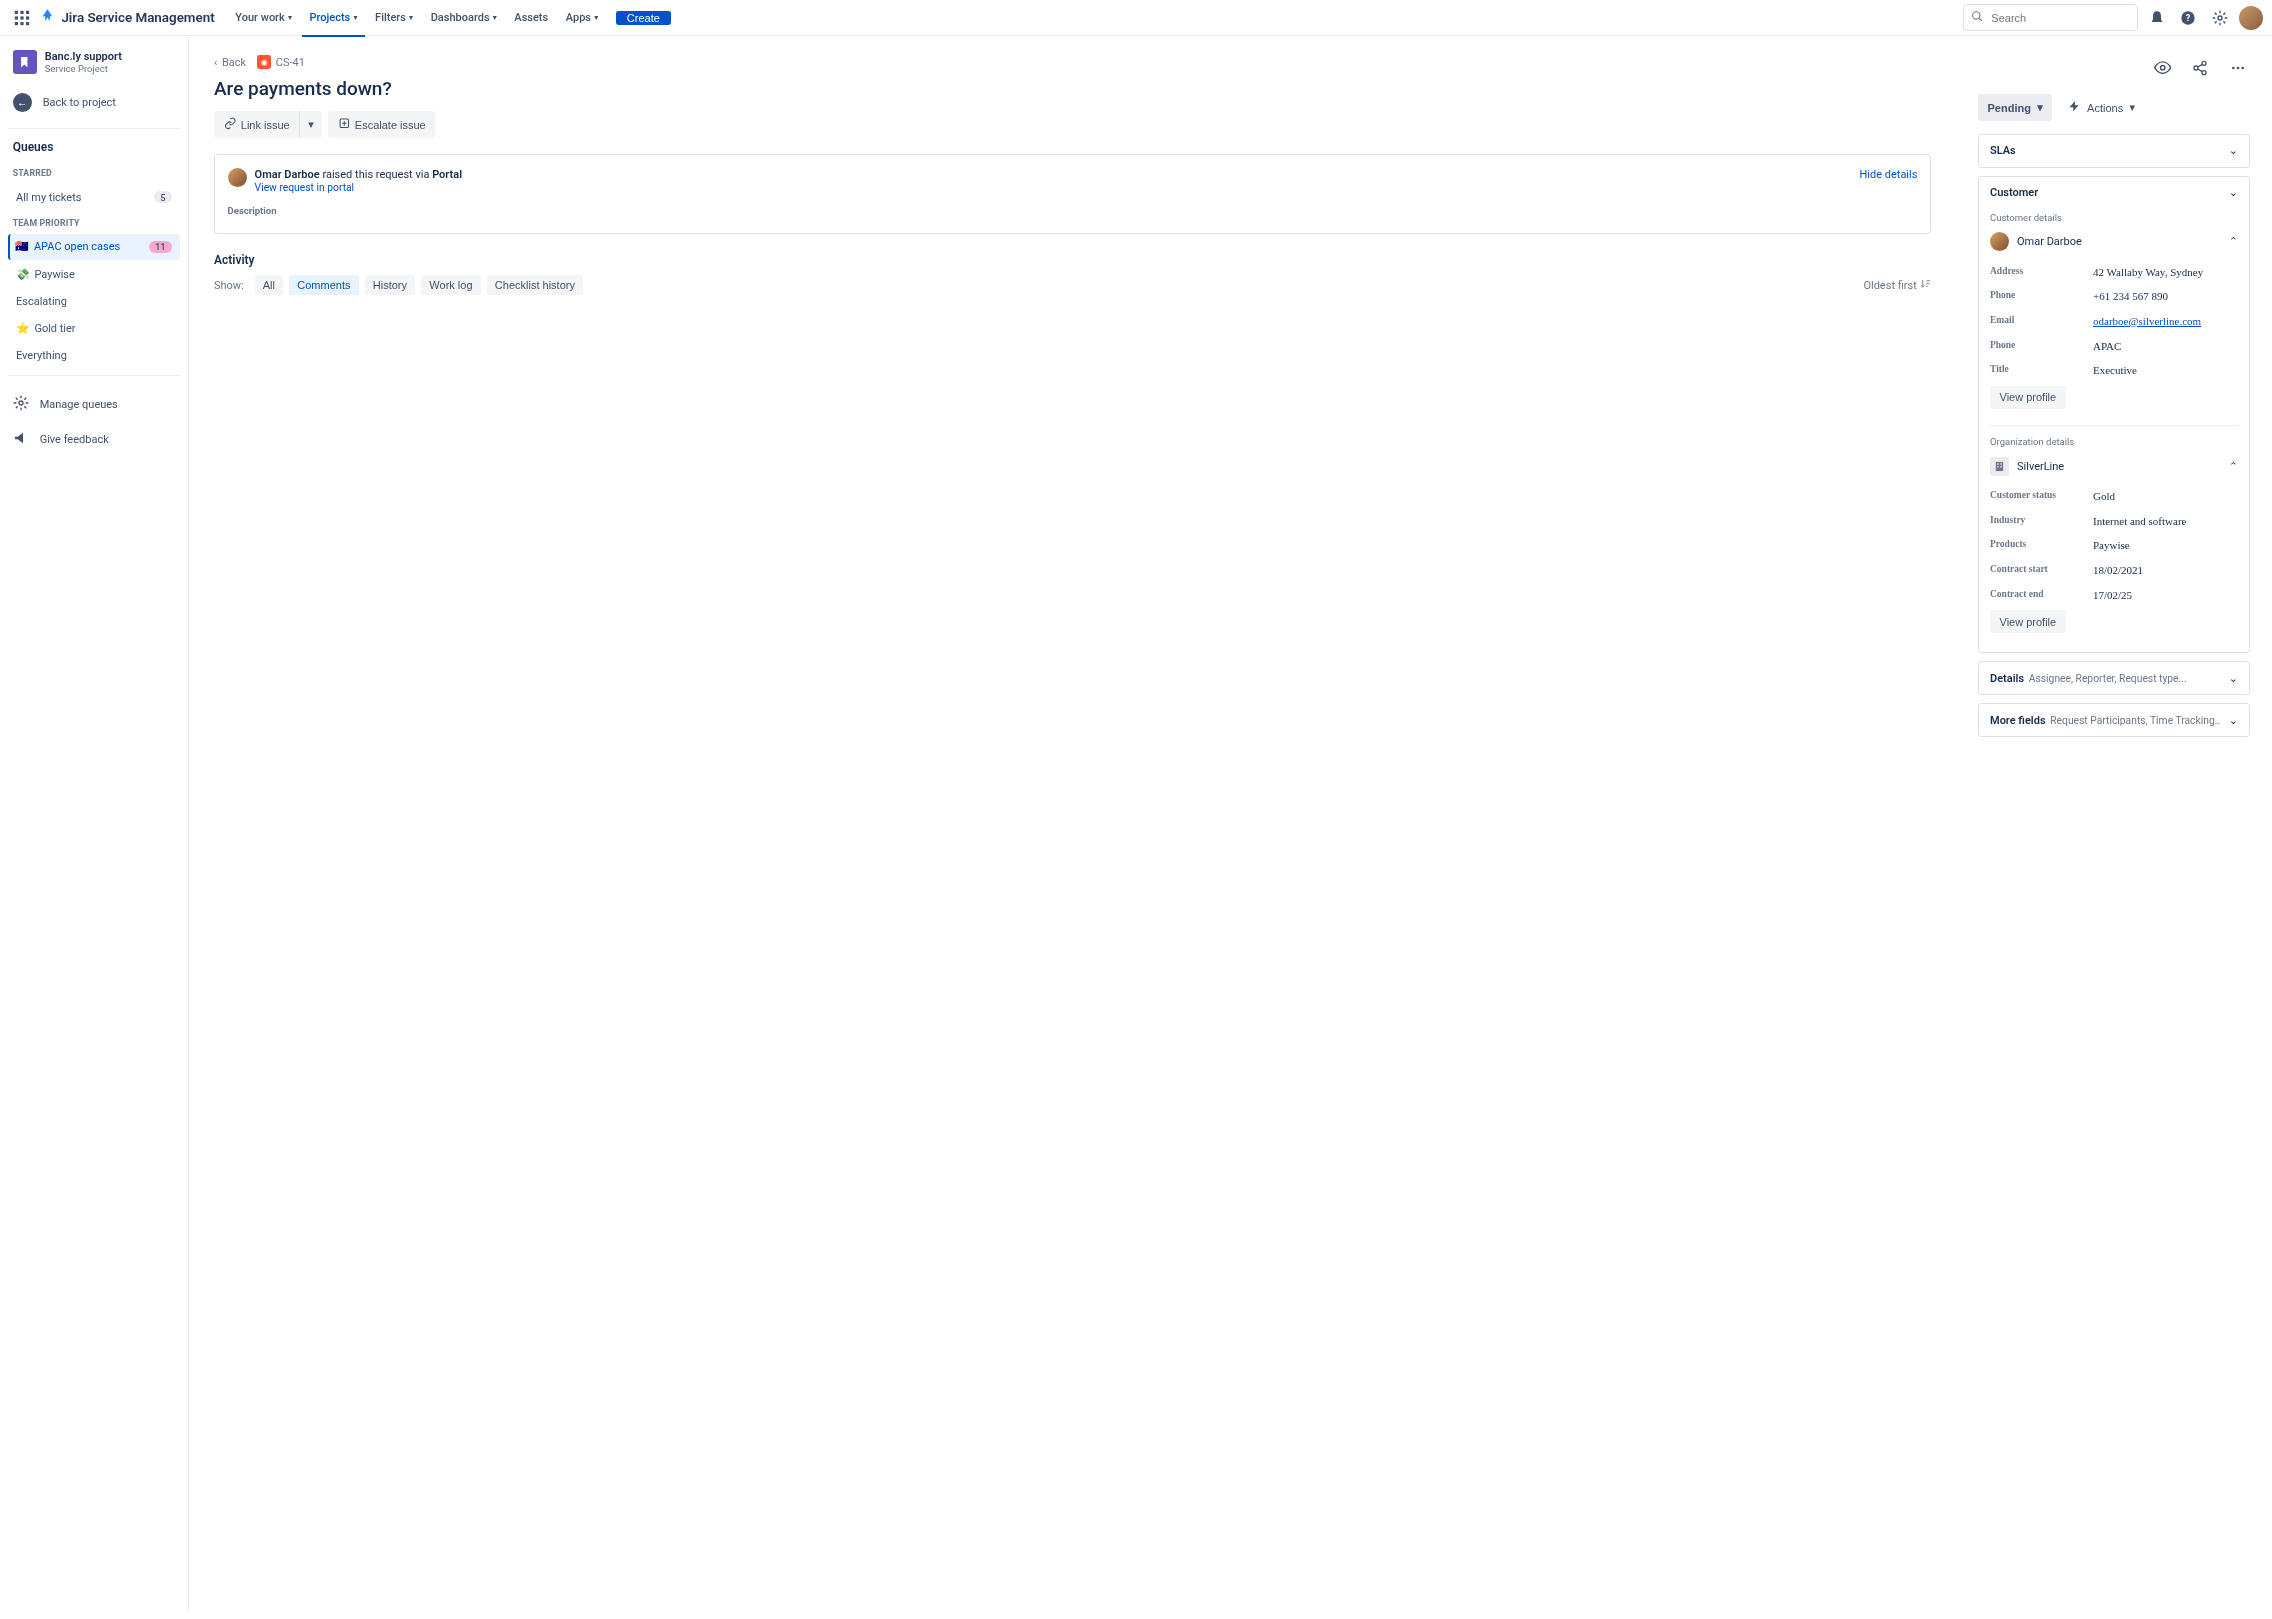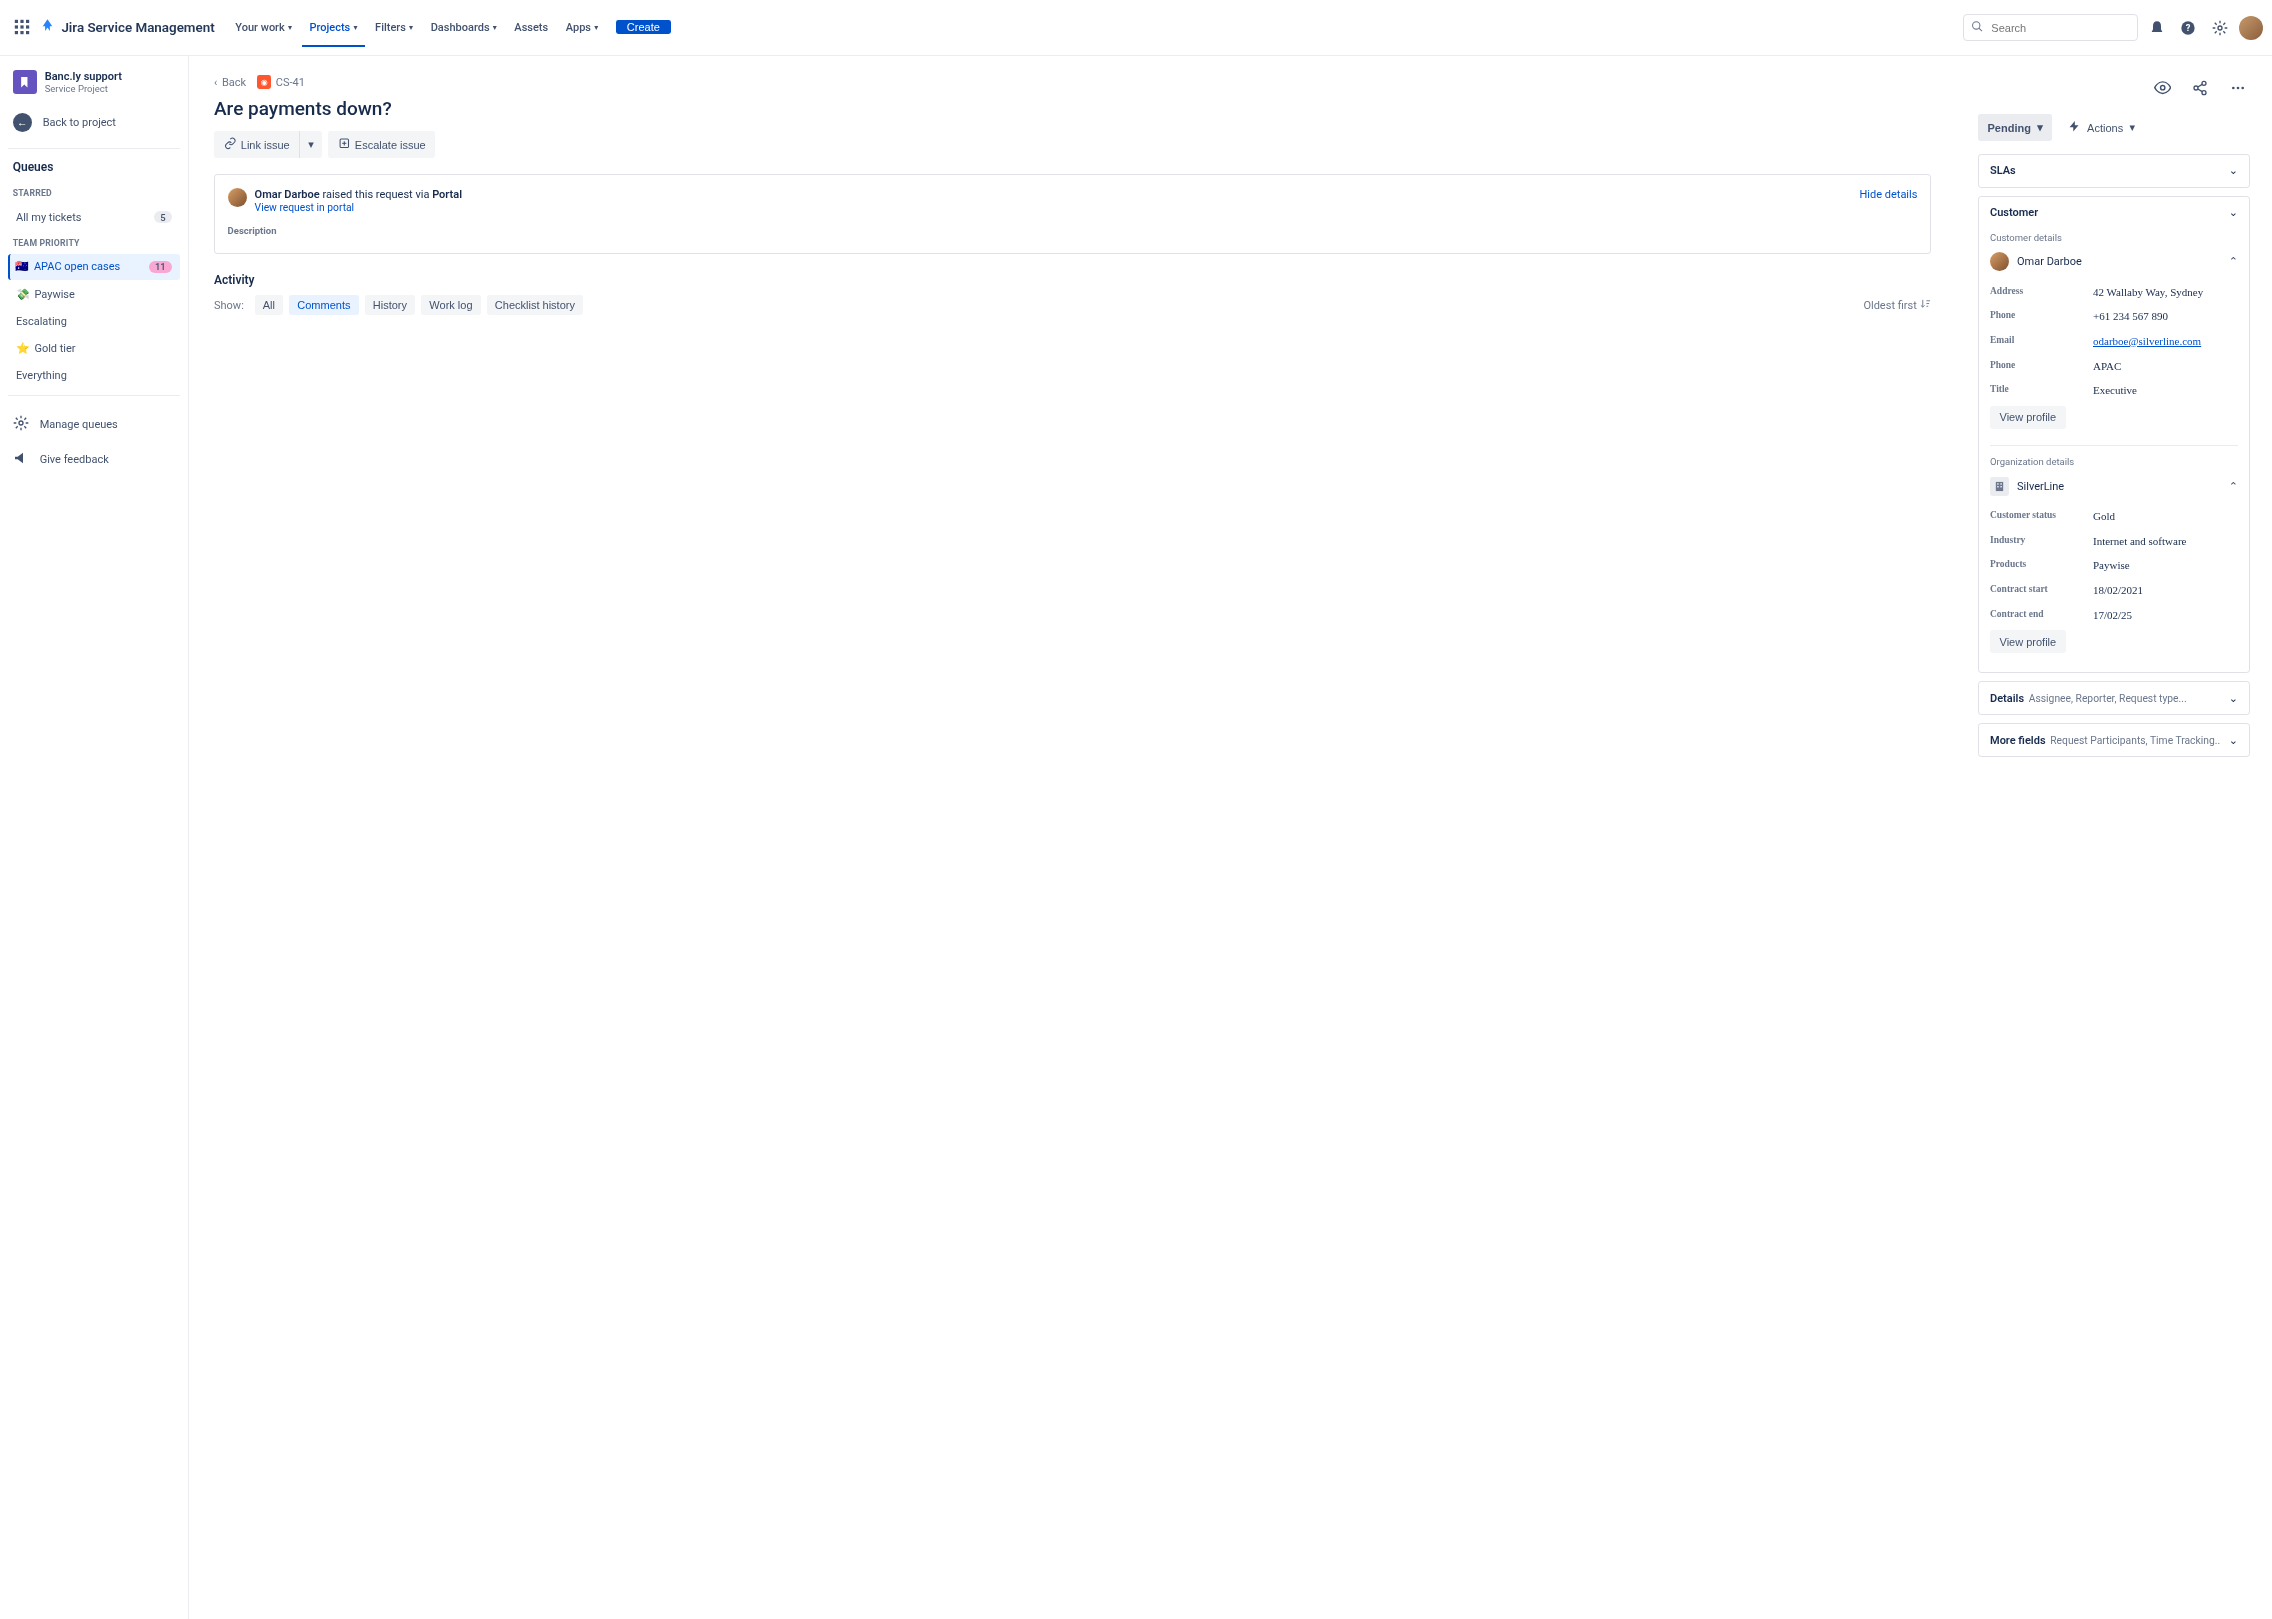--- a/index.html
+++ b/index.html
@@ -1,17 +1,17 @@
 <!DOCTYPE html>
 <html style="font-size:12.6px"><head>
 <meta charset="utf-8">
 <style>
 * { box-sizing: border-box; margin: 0; padding: 0; }
 body { font-family: -apple-system, BlinkMacSystemFont, "Segoe UI", Roboto, sans-serif; font-size: 11px; color: #172B4D; background: #fff; }
-.topnav { display: flex; align-items: center; height: 56px; padding: 0 9.5px; border-bottom: 0.8px solid #EBECF0; }
+.topnav { display: flex; align-items: center; height: 36px; padding: 0 9.5px; border-bottom: 0.8px solid #EBECF0; }
 .topnav-left { display: flex; align-items: center; gap: 3.2px; }
 .apps-grid { width: 25px; height: 25px; display: flex; align-items: center; justify-content: center; border-radius: 2.4px; cursor: pointer; }
 .logo { display: flex; align-items: center; gap: 4.7px; margin-right: 9.5px; cursor: pointer; }
 .logo svg { width: 19px; height: 19px; }
 .logo-text { font-weight: 600; font-size: 13.4px; color: #253858; }
 .nav-items { display: flex; align-items: center; gap: 1.6px; }
 .nav-item { padding: 6.3px 8px; color: #42526E; cursor: pointer; border-radius: 2.4px; display: flex; align-items: center; gap: 3.2px; font-size: 11px; font-weight: 500; }
 .nav-item.active { color: #0052CC; border-bottom: 2.4px solid #0052CC; border-radius: 0; padding-bottom: 11px; padding-top: 13.4px; }
 .chevron { font-size: 8px; color: #42526E; }
 .create-btn { background: #0052CC; color: #fff; padding: 1px 11px; border-radius: 2.4px; cursor: pointer; font-weight: 500; margin-left: 8px; border: none; font-size: 11px; }

